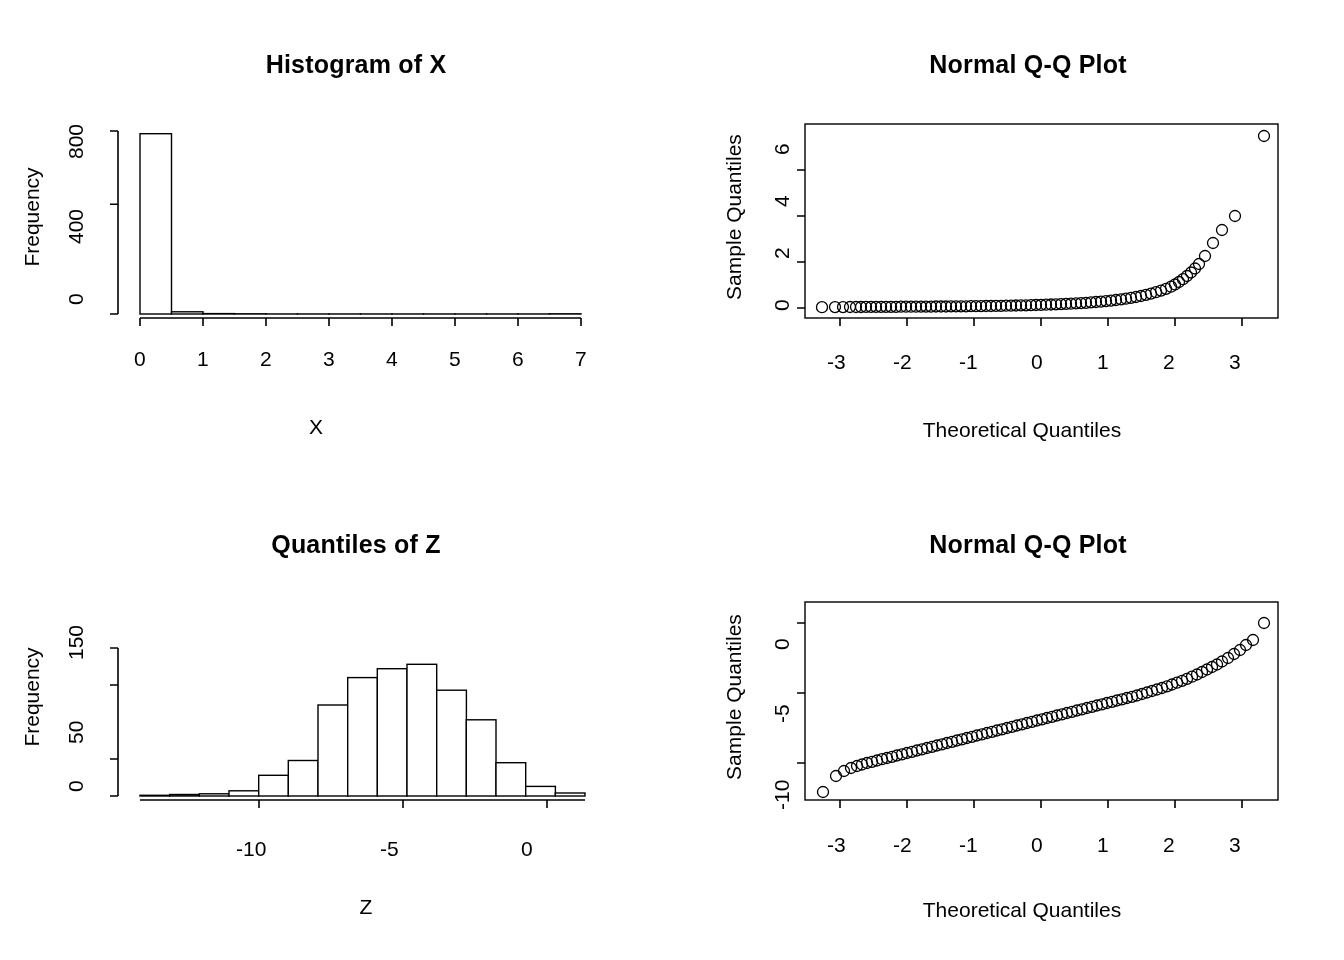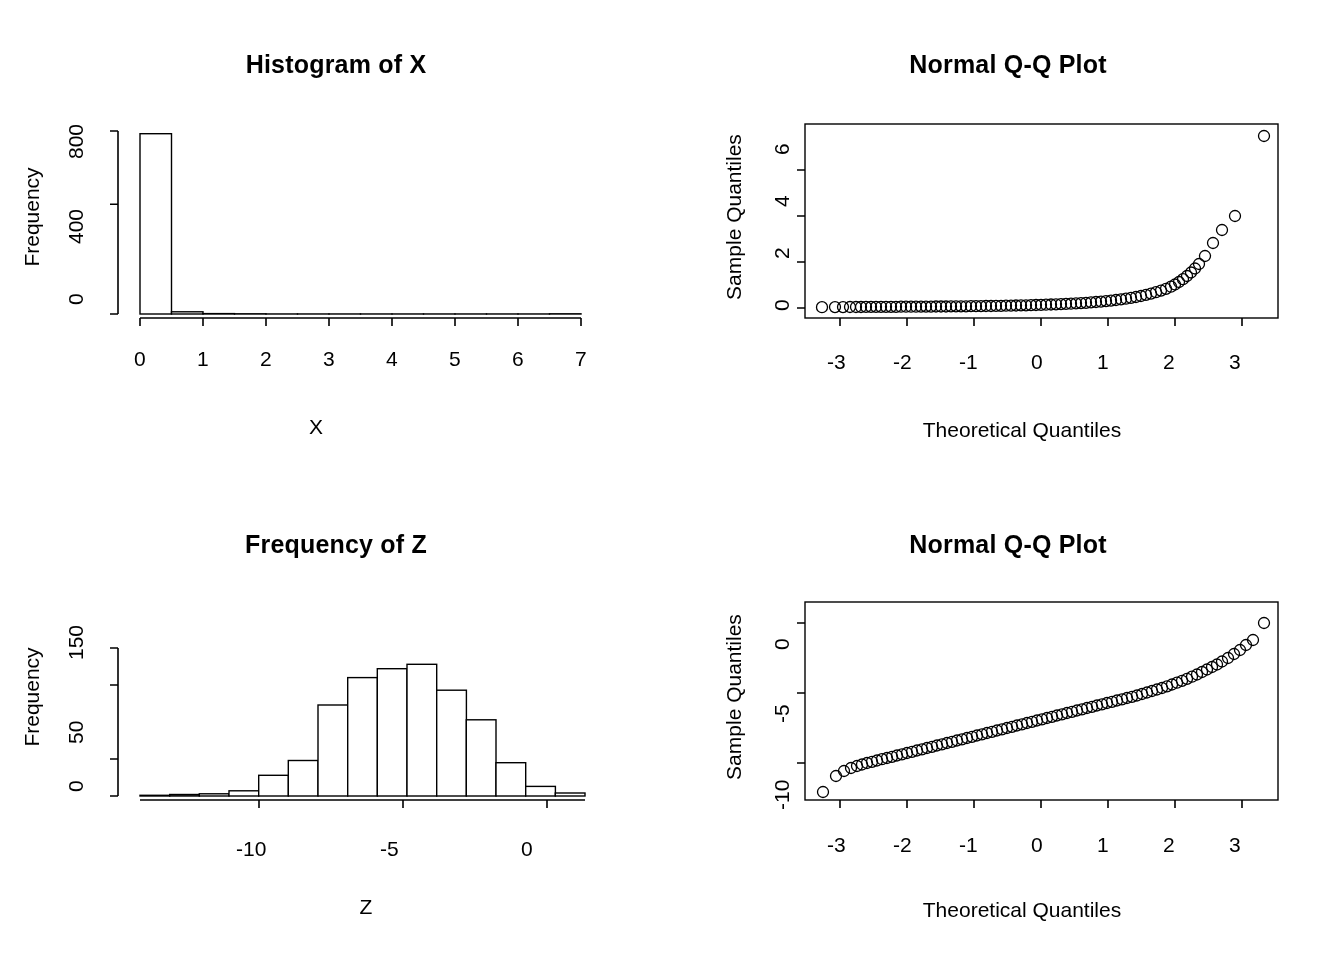--- a/index.html
+++ b/index.html
@@ -16,20 +16,21 @@
   }
   .grid {
     position: relative;
     width: 1344px;
     height: 960px;
   }
   .panel {
     position: absolute;
     width: 672px;
     height: 480px;
+    padding-left: 40px;
   }
   .panel-tl { left: 0; top: 0; }
   .panel-tr { left: 672px; top: 0; }
   .panel-bl { left: 0; top: 480px; }
   .panel-br { left: 672px; top: 480px; }
 
   .plot-title {
     position: absolute;
     left: 0;
     right: 0;
@@ -240,21 +241,21 @@
         <circle cx="533" cy="256" r="5.5"></circle>
         <circle cx="541" cy="243" r="5.5"></circle>
         <circle cx="550" cy="230" r="5.5"></circle>
         <circle cx="563" cy="216" r="5.5"></circle>
         <circle cx="592" cy="136" r="5.5"></circle>
       </g>
     </svg>
   </div>
 
   <div class="panel panel-bl">
-    <div class="plot-title" style="top:50px;">Frequency of Z</div>
+    <div class="plot-title" style="top:50px;">Quantiles of Z</div>
 
     <div class="axis-label-y" style="left:-38px; top:205px; width:140px;">Frequency</div>
 
     <div class="axis-label" style="left:286px; top:415px; width:160px;">Z</div>
 
     <div class="tick-text" style="left:64px; top:180px; transform:rotate(-90deg); transform-origin:left top;">150</div>
     <div class="tick-text" style="left:64px; top:264px; transform:rotate(-90deg); transform-origin:left top;">50</div>
     <div class="tick-text" style="left:64px; top:312px; transform:rotate(-90deg); transform-origin:left top;">0</div>
 
     <div class="tick-text" style="left:236px; top:357px;">-10</div>

